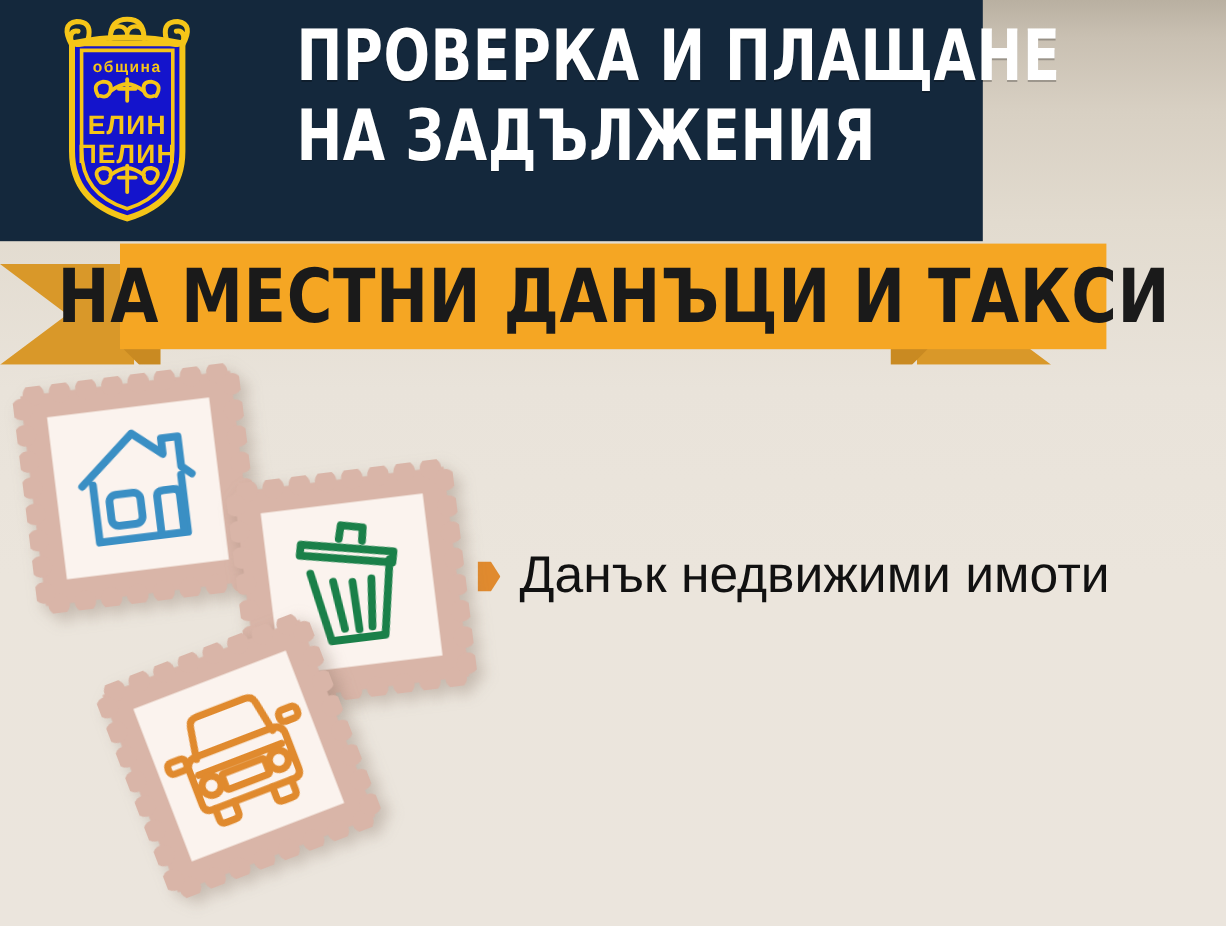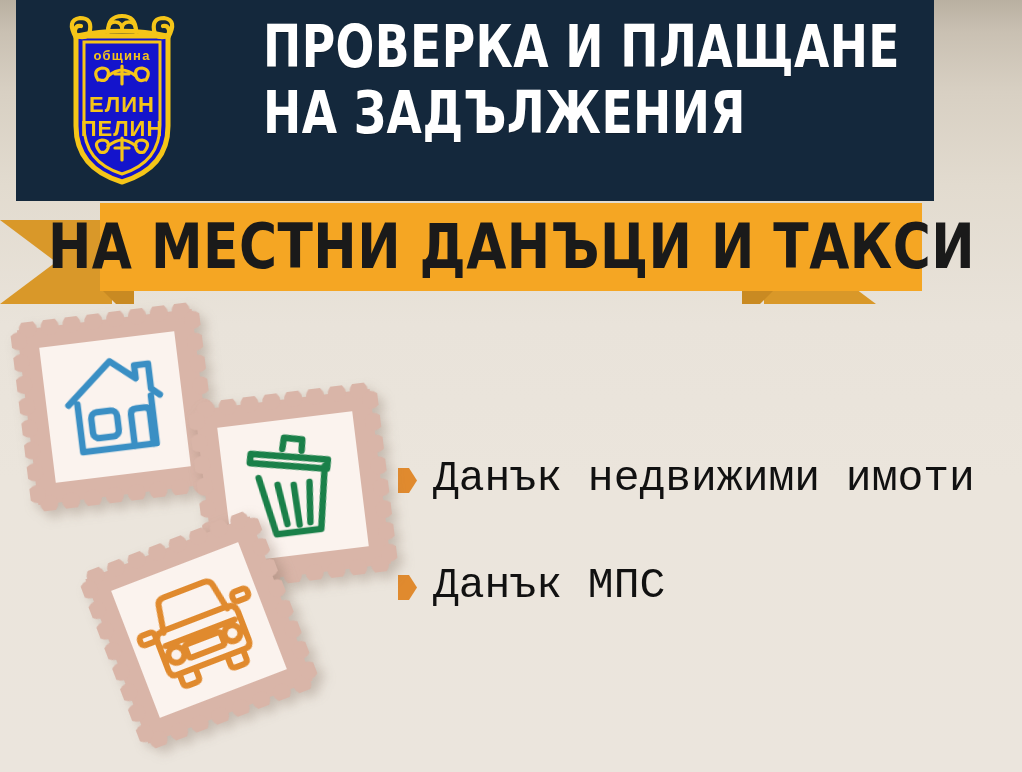--- a/index.html
+++ b/index.html
@@ -20,22 +20,22 @@
         #d8d0c3 12%,
         #e2dbcf 24%,
         #e9e3da 42%,
         #ebe5dc 62%,
         #ebe5dd 100%);
     overflow:hidden;
   }
 
   
   .header {
-    position:absolute; left:16px; top:0;
-    width:918px; height:201px;
+    position:absolute; left:0; top:0;
+    width:819px; height:201px;
     background:#14283c;
     z-index:5;
   }
 
   .crest {
     position:absolute; left:30px; top:8px;
     width:152px; height:178px;
   }
   .crest svg { display:block; width:100%; height:100%; }
 
@@ -125,21 +125,21 @@
     height:107px;
   }
   .bullet {
     flex:0 0 auto;
     width:19px; height:25px;
     margin-right:16px;
     margin-top:4px;
   }
   .bullet svg { display:block; width:100%; height:100%; }
   .list-label {
-    font-family:Liberation Mono, monospace;
+    font-family:Liberation Sans, sans-serif;
     font-size:43px;
     line-height:48px;
     color:#111111;
     white-space:nowrap;
   }
 </style>
 </head>
 <body>
 
 <div id="poster">
@@ -379,24 +379,16 @@
     <div class="list-item">
       <span class="bullet">
         <svg viewBox="0 0 19 25" xmlns="http://www.w3.org/2000/svg">
           <path d="M0 0 L11 0 L19 12.5 L11 25 L0 25 Z" fill="#E08A2E"></path>
         </svg>
       </span>
       <span class="list-label">Данък недвижими имоти</span>
     </div>
 
 
-    <div class="list-item">
-      <span class="bullet">
-        <svg viewBox="0 0 19 25" xmlns="http://www.w3.org/2000/svg">
-          <path d="M0 0 L11 0 L19 12.5 L11 25 L0 25 Z" fill="#E08A2E"></path>
-        </svg>
-      </span>
-      <span class="list-label">Данък МПС</span>
-    </div>
 
   </div>
 
 </div>
 
 </body></html>

